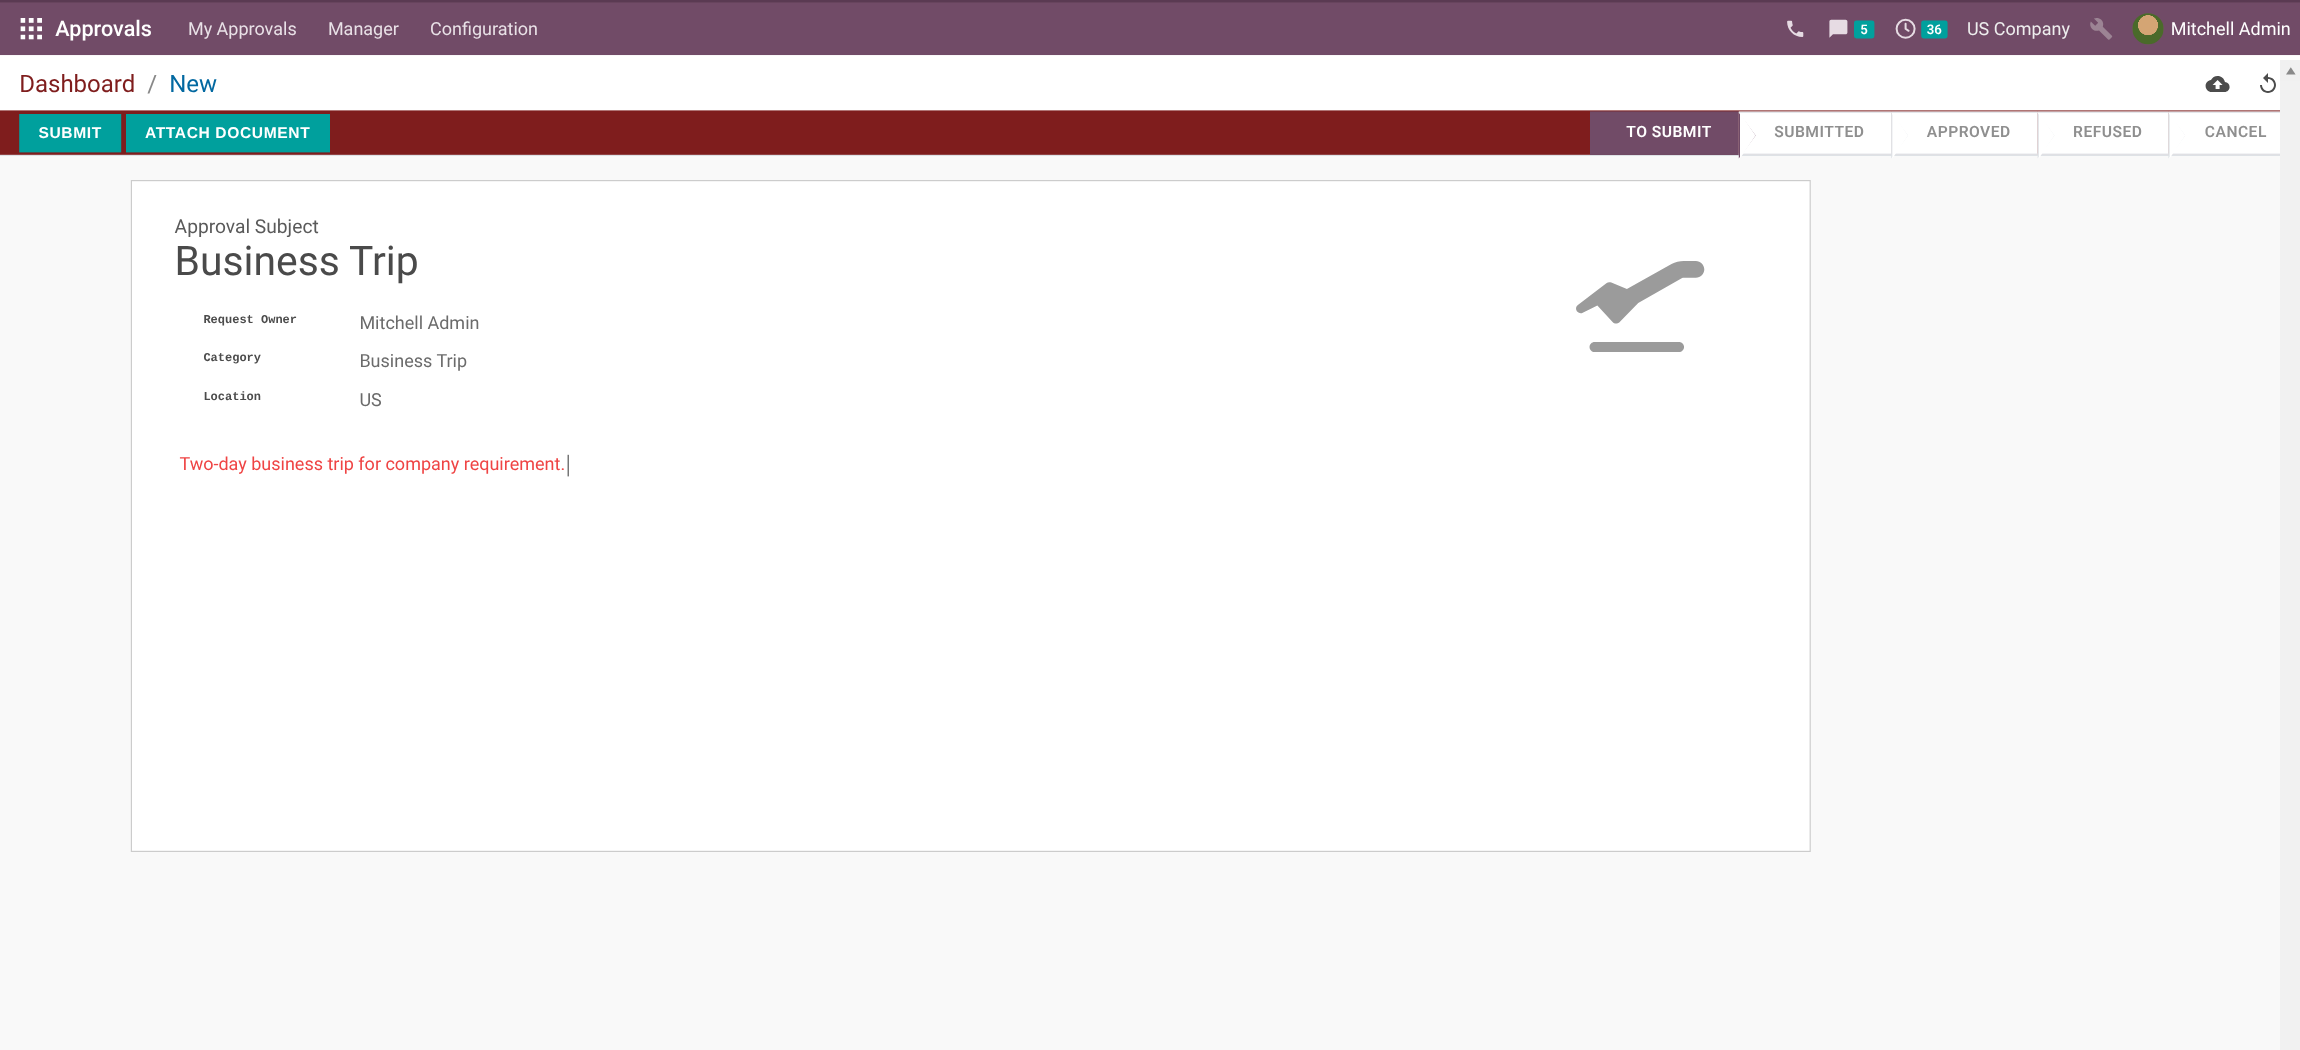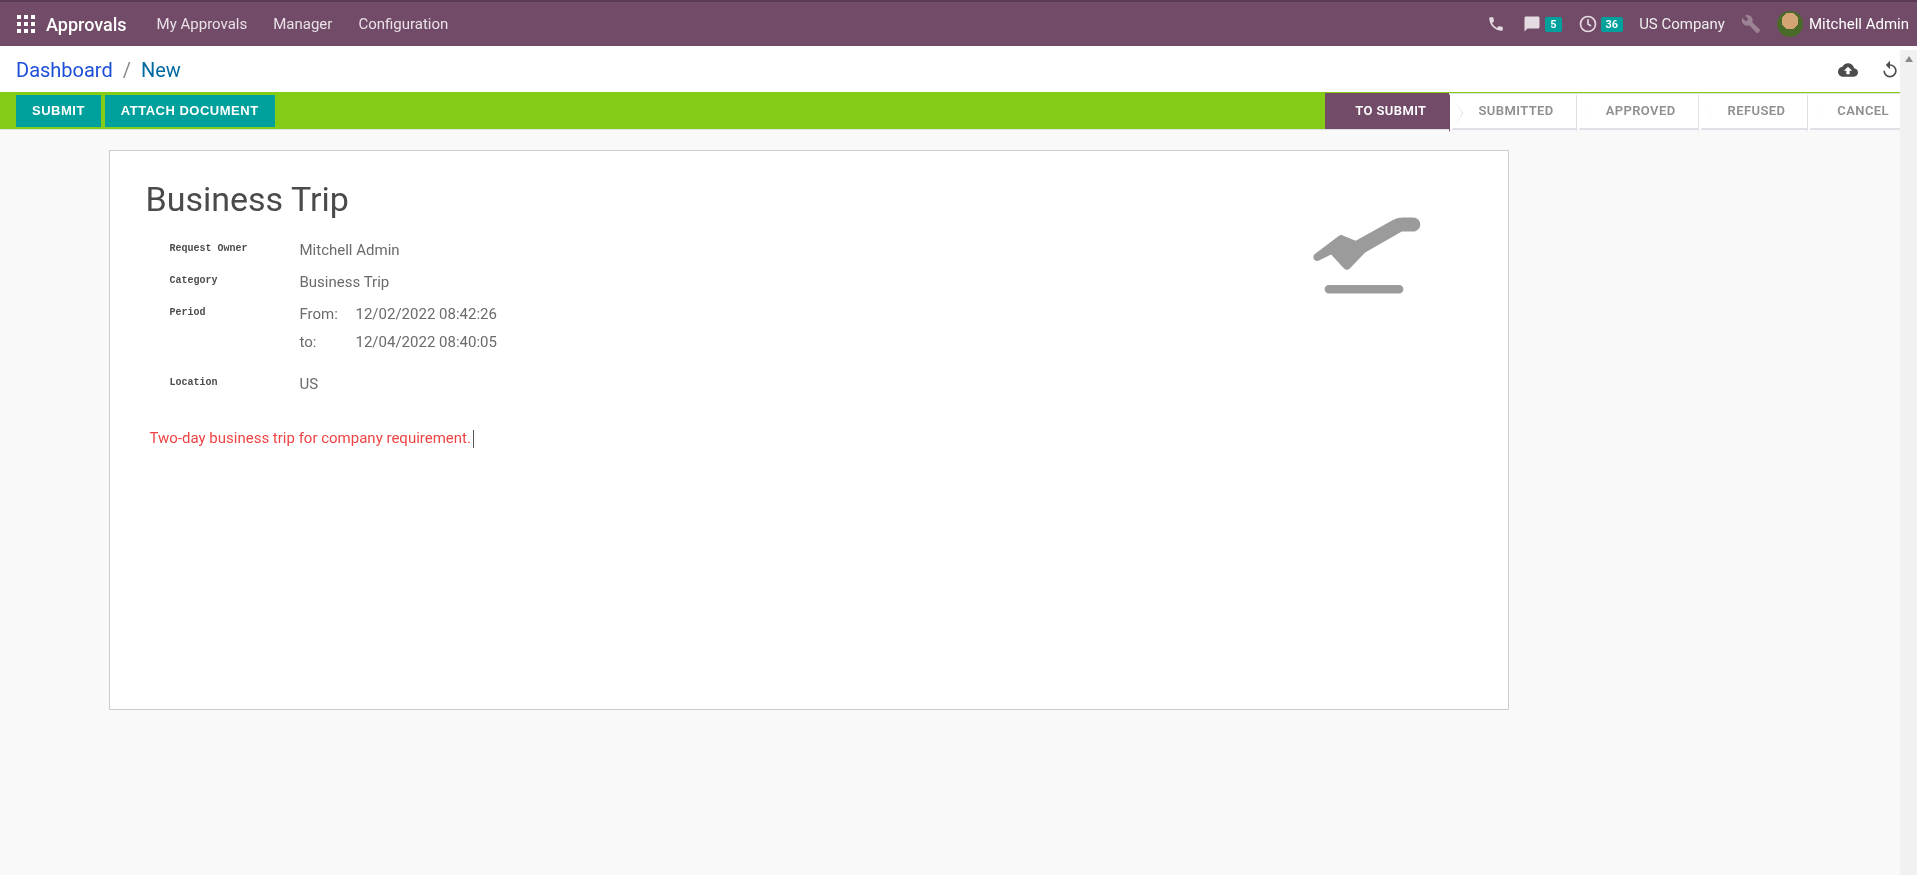--- a/index.html
+++ b/index.html
@@ -71,29 +71,29 @@
   }
   .user-block { display: flex; align-items: center; font-size: 15px; }
 
   
   .breadcrumb-row {
     background: #fff;
     padding: 12px 16px 10px 16px;
     display: flex;
     align-items: center;
   }
-  .breadcrumb-row .bc-link { color: #1d4ed8; font-size: 20px; cursor: pointer; }
+  .breadcrumb-row .bc-link { color: #7f1d1d; font-size: 20px; cursor: pointer; }
   .breadcrumb-row .bc-sep { color: #888; margin: 0 10px; font-size: 20px; }
   .breadcrumb-row .bc-current { color: #0369a1; font-size: 20px; }
   .breadcrumb-row .right-controls { margin-left: auto; display: flex; gap: 20px; }
   .breadcrumb-row .right-controls .ctl-icon { cursor: pointer; }
 
   
   .statusbar {
-    background: #84cc16;
+    background: #7f1d1d;
     display: flex;
     align-items: center;
     height: 38px;
     padding-left: 16px;
     border-bottom: 1px solid #dee2e6;
   }
   .statusbar .btn {
     background: #00a09d;
     color: #fff;
     border: none;
@@ -335,45 +335,33 @@
 
 <div class="content-wrap">
   <div class="form-sheet">
     <div class="form-sheet-inner">
       <div class="form-icon-plane">
         <svg width="120" height="90" viewBox="0 0 640 512">
             <path fill="#9b9b9b" d="M484.6 62C502.6 52.8 522.6 48 542.8 48H600c22.1 0 40 17.9 40 40s-17.9 40-40 40H542.8c-2.6 0-5.2 .2-7.8 .7L326.8 247.3 239 337.9c-4.5 4.6-10.6 7.2-17 7.1c-6.4-.1-12.5-2.8-16.8-7.5L133 258.8 63.8 293.4C49.3 300.7 32 290.1 32 273.8c0-6.8 3.2-13.2 8.6-17.3L175.7 153.3c6.8-5.1 15.8-6.2 23.6-2.9l73.8 30.8L484.6 62zM96 456c0-13.3 10.7-24 24-24H520c13.3 0 24 10.7 24 24s-10.7 24-24 24H120c-13.3 0-24-10.7-24-24z"></path>
           </svg>
       </div>
 
+      <div class="subject-label">Approval Subject</div>
       <div class="subject-value">Business Trip</div>
 
       <div class="form-row">
         <div class="form-label">Request Owner</div>
         <div class="form-value">Mitchell Admin</div>
       </div>
 
       <div class="form-row">
         <div class="form-label">Category</div>
         <div class="form-value">Business Trip</div>
       </div>
 
-      <div class="form-row">
-        <div class="form-label">Period</div>
-        <div class="form-value period-block">
-          <div class="sub">
-            <span class="sublabel">From:</span>
-            <span class="subval">12/02/2022 08:42:26</span>
-          </div>
-          <div class="sub">
-            <span class="sublabel">to:</span>
-            <span class="subval">12/04/2022 08:40:05</span>
-          </div>
-        </div>
-      </div>
 
       <div class="form-row">
         <div class="form-label">Location</div>
         <div class="form-value">US</div>
       </div>
 
       <div class="tab-content">
         <span class="desc-text">Two-day business trip for company requirement.</span><span class="cursor-bar"></span>
       </div>
     </div>

